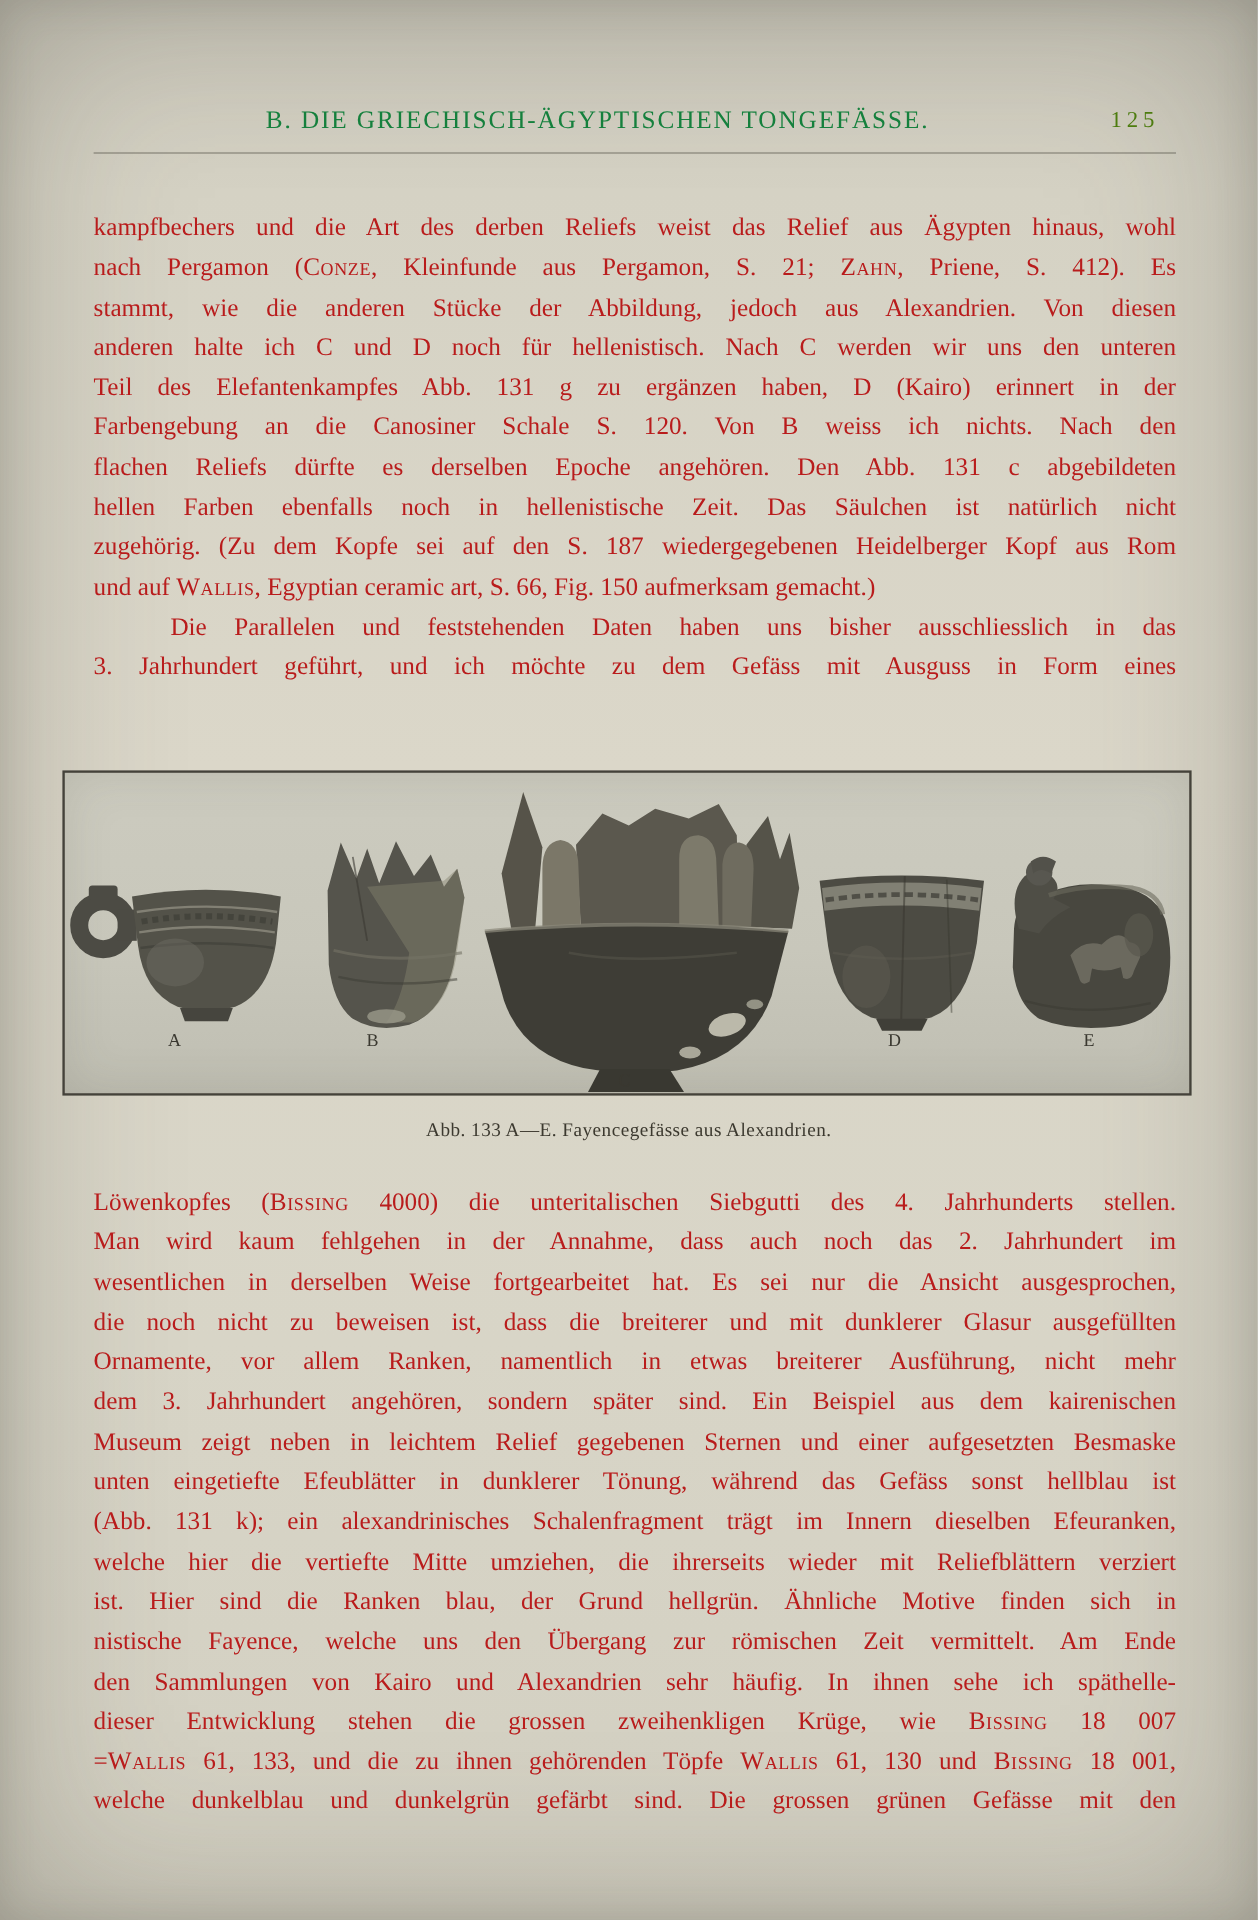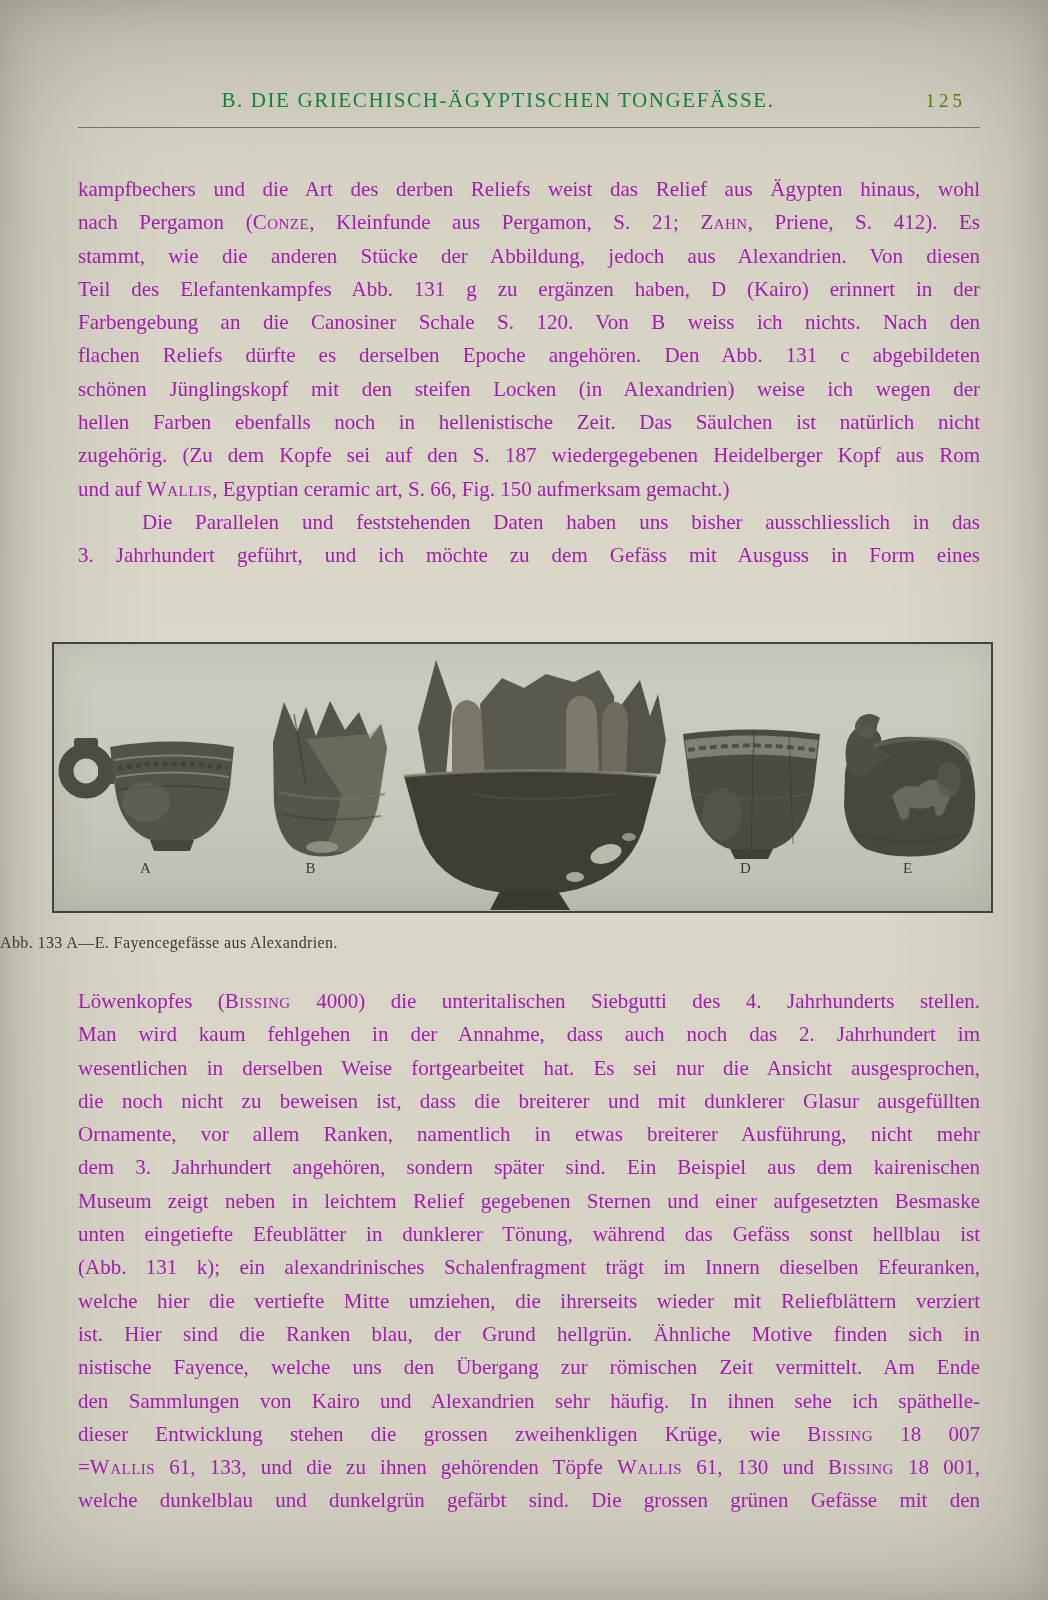--- a/index.html
+++ b/index.html
@@ -17,60 +17,60 @@
     font-size:21px;letter-spacing:1.6px;color:#15803d;white-space:nowrap;
   }
   .page-number{
     position:absolute;top:90px;right:82px;font-size:19px;letter-spacing:4px;color:#4d7c0f;
   }
   .head-rule{
     position:absolute;left:78px;top:127px;width:902px;height:0;
     border-top:1.6px solid rgba(90,86,75,.75);
   }
   .textblock{position:absolute;left:78px;width:902px;font-size:21px;}
-  .tline{line-height:33.3px;height:33.3px;white-space:nowrap;overflow:visible;color:#a21caf;}
+  .tline{line-height:33.3px;height:33.3px;white-space:nowrap;overflow:visible;color:#b91c1c;}
   .tline.just{white-space:normal;text-align:justify;text-align-last:justify;}
   .tline.ind{text-indent:64px;}
   .sc{font-variant-caps:small-caps;letter-spacing:.5px;}
   #block1{top:173px;}
   #block3{top:985px;}
   .figure{
     position:absolute;left:52px;top:642px;width:941px;height:271px;
     border:2px solid #44423a;box-sizing:border-box;
     background:linear-gradient(180deg,#cccbbf 0%, #c8c7bb 55%, #bfbeb2 100%);
     box-shadow:inset 0 0 40px rgba(80,78,68,.15);
   }
   .figure svg{position:absolute;inset:0;width:100%;height:100%;display:block;}
   .fig-label{
     position:absolute;transform:translateX(-50%);
     font-size:15px;letter-spacing:1px;color:#3a3830;
   }
   .caption{
-    position:absolute;left:0;top:934px;width:1048px;text-align:left;
+    position:absolute;left:0;top:934px;width:1048px;text-align:center;
     font-size:16px;letter-spacing:.4px;color:#3c392f;
   }
 </style>
 </head>
 <body>
 
 <div class="vignette"></div>
 
 <div class="header-title">B. DIE GRIECHISCH-ÄGYPTISCHEN TONGEFÄSSE.</div>
 <div class="page-number">125</div>
 <div class="head-rule"></div>
 
 <div class="textblock" id="block1">
   <div>
       <div class="tline just">kampfbechers und die Art des derben Reliefs weist das Relief aus Ägypten hinaus, wohl</div>
       <div class="tline just">nach Pergamon (<span class="sc">Conze</span>, Kleinfunde aus Pergamon, S. 21; <span class="sc">Zahn</span>, Priene, S. 412). Es</div>
       <div class="tline just">stammt, wie die anderen Stücke der Abbildung, jedoch aus Alexandrien. Von diesen</div>
+      <div class="tline just">anderen halte ich C und D noch für hellenistisch. Nach C werden wir uns den unteren</div>
       <div class="tline just">Teil des Elefantenkampfes Abb. 131 g zu ergänzen haben, D (Kairo) erinnert in der</div>
       <div class="tline just">Farbengebung an die Canosiner Schale S. 120. Von B weiss ich nichts. Nach den</div>
       <div class="tline just">flachen Reliefs dürfte es derselben Epoche angehören. Den Abb. 131 c abgebildeten</div>
-      <div class="tline just">schönen Jünglingskopf mit den steifen Locken (in Alexandrien) weise ich wegen der</div>
       <div class="tline just">hellen Farben ebenfalls noch in hellenistische Zeit. Das Säulchen ist natürlich nicht</div>
       <div class="tline just">zugehörig. (Zu dem Kopfe sei auf den S. 187 wiedergegebenen Heidelberger Kopf aus Rom</div>
       <div class="tline">und auf <span class="sc">Wallis</span>, Egyptian ceramic art, S. 66, Fig. 150 aufmerksam gemacht.)</div>
     </div>
   <div>
       <div class="tline just ind">Die Parallelen und feststehenden Daten haben uns bisher ausschliesslich in das</div>
       <div class="tline just">3. Jahrhundert geführt, und ich möchte zu dem Gefäss mit Ausguss in Form eines</div>
     </div>
 </div>
 

